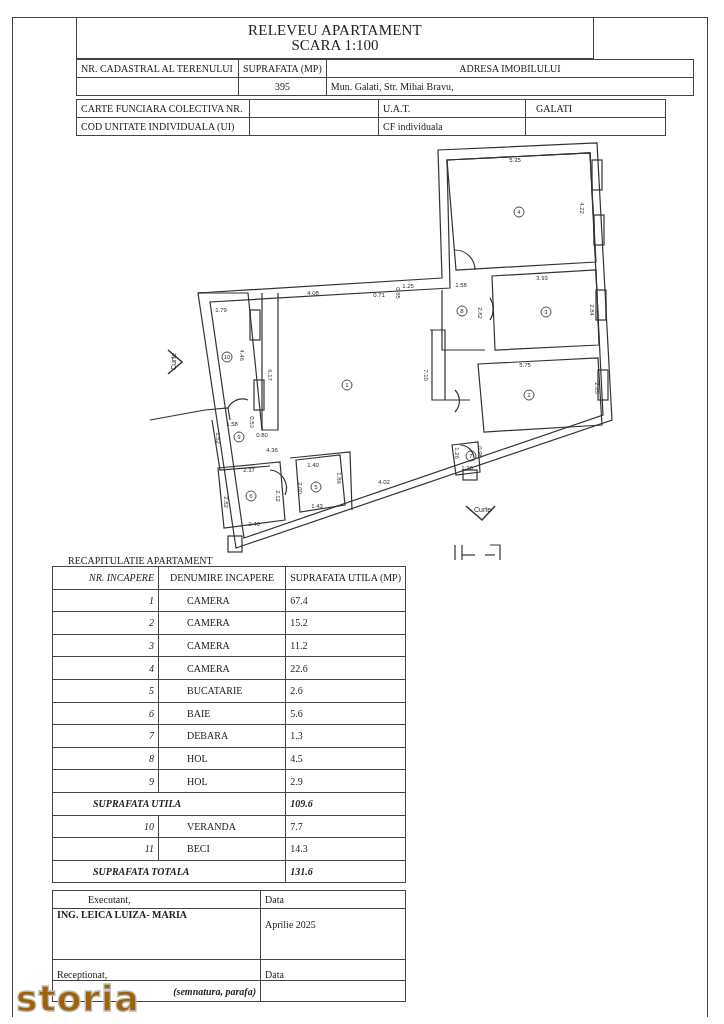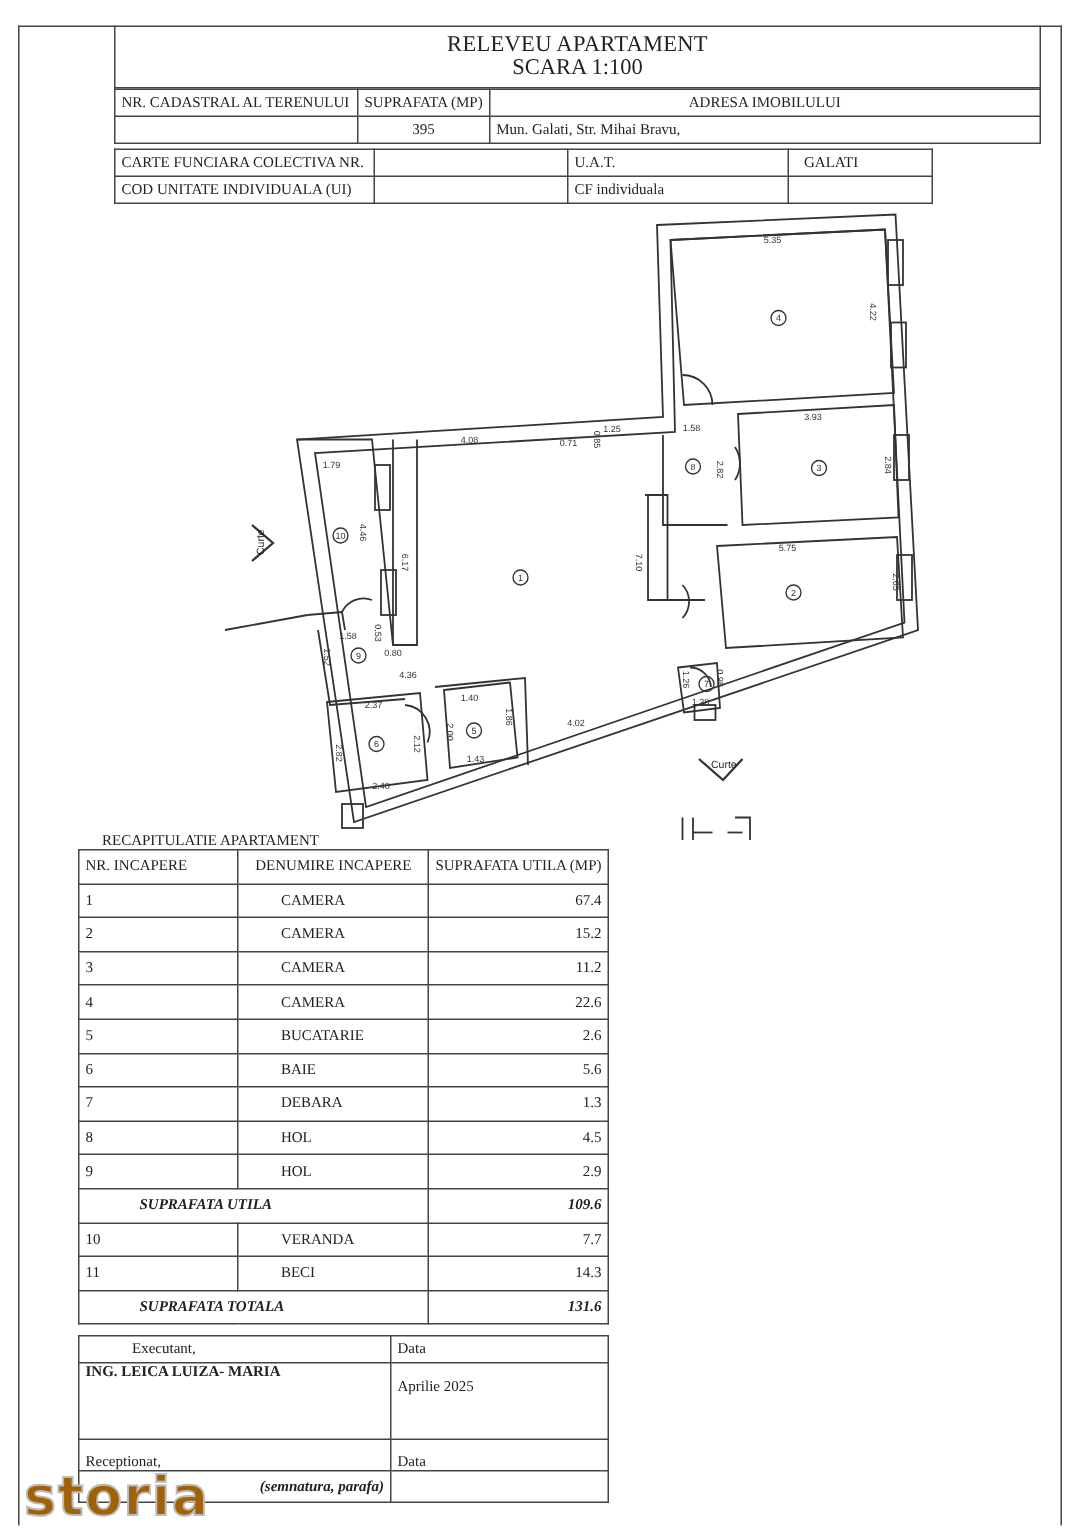--- a/index.html
+++ b/index.html
@@ -1,30 +1,30 @@
 <!DOCTYPE html>
 <html><head>
 <meta charset="utf-8">
 <style>
   html,body{margin:0;padding:0;background:#fff;}
   body{width:724px;height:1024px;position:relative;overflow:hidden;font-family:"Liberation Serif","DejaVu Serif",serif;color:#222;}
   .frame{position:absolute;left:12px;top:17px;width:696px;height:1000px;border:1.5px solid #444;border-bottom:none;box-sizing:border-box;}
   table{border-collapse:collapse;position:absolute;}
   td{border:1.5px solid #444;padding:0 4px;font-size:10px;white-space:nowrap;height:17px;}
-  .title-box{position:absolute;left:76px;top:17px;width:618px;height:42px;border:1.5px solid #444;border-top:none;box-sizing:border-box;text-align:center;}
+  .title-box{position:absolute;left:76px;top:17px;width:518px;height:42px;border:1.5px solid #444;border-top:none;box-sizing:border-box;text-align:center;}
   .title-box .t1{font-size:15px;line-height:15px;margin-top:6px;letter-spacing:0.2px;}
   .title-box .t2{font-size:15px;line-height:14px;}
   .c{text-align:center;}
   .plan{position:absolute;left:0;top:140px;width:724px;height:420px;}
   .recap-label{position:absolute;left:68px;top:555px;font-size:10px;}
   .recap{left:52px;top:566px;width:354px;}
   .recap td{height:21.6px;font-size:10px;}
-  .recap td.n{width:110px;text-align:left;}
+  .recap td.n{width:110px;text-align:right;font-style:italic;}
   .recap td.d{width:100px;padding-left:28px;margin-top:20px;}
-  .recap td.s{text-align:right;}
+  .recap td.s{text-align:left;}
   .recap .tot td{font-style:italic;font-weight:bold;font-size:10px;}
   .sign{left:52px;top:890px;width:354px;}
   .sign td{font-size:10px;}
   .watermark{position:absolute;left:16px;top:978px;font-family:"DejaVu Sans",sans-serif;font-size:36px;font-weight:bold;color:#a16207;-webkit-text-stroke:1.3px #bbb;letter-spacing:1px;}
   svg text{font-family:"Liberation Sans","DejaVu Sans",sans-serif;}
 </style>
 </head>
 <body>
 
 <div class="frame"></div>
@@ -42,21 +42,21 @@
     <td class="c">ADRESA IMOBILULUI</td>
   </tr>
   <tr>
     <td></td>
     <td class="c">395</td>
     <td>Mun. Galati, Str. Mihai Bravu,</td>
   </tr>
 </tbody>
   </table>
 
-<table style="left:76px;top:99px;width:546px;">
+<table style="left:76px;top:99px;width:590px;">
   <tbody>
       <tr>
     <td style="width:164px;">CARTE FUNCIARA COLECTIVA NR.</td>
     <td style="width:120px;"></td>
     <td style="width:138px;">U.A.T.</td>
     <td style="padding-left:10px;">GALATI</td>
   </tr>
   <tr>
     <td>COD UNITATE INDIVIDUALA (UI)</td>
     <td></td>

